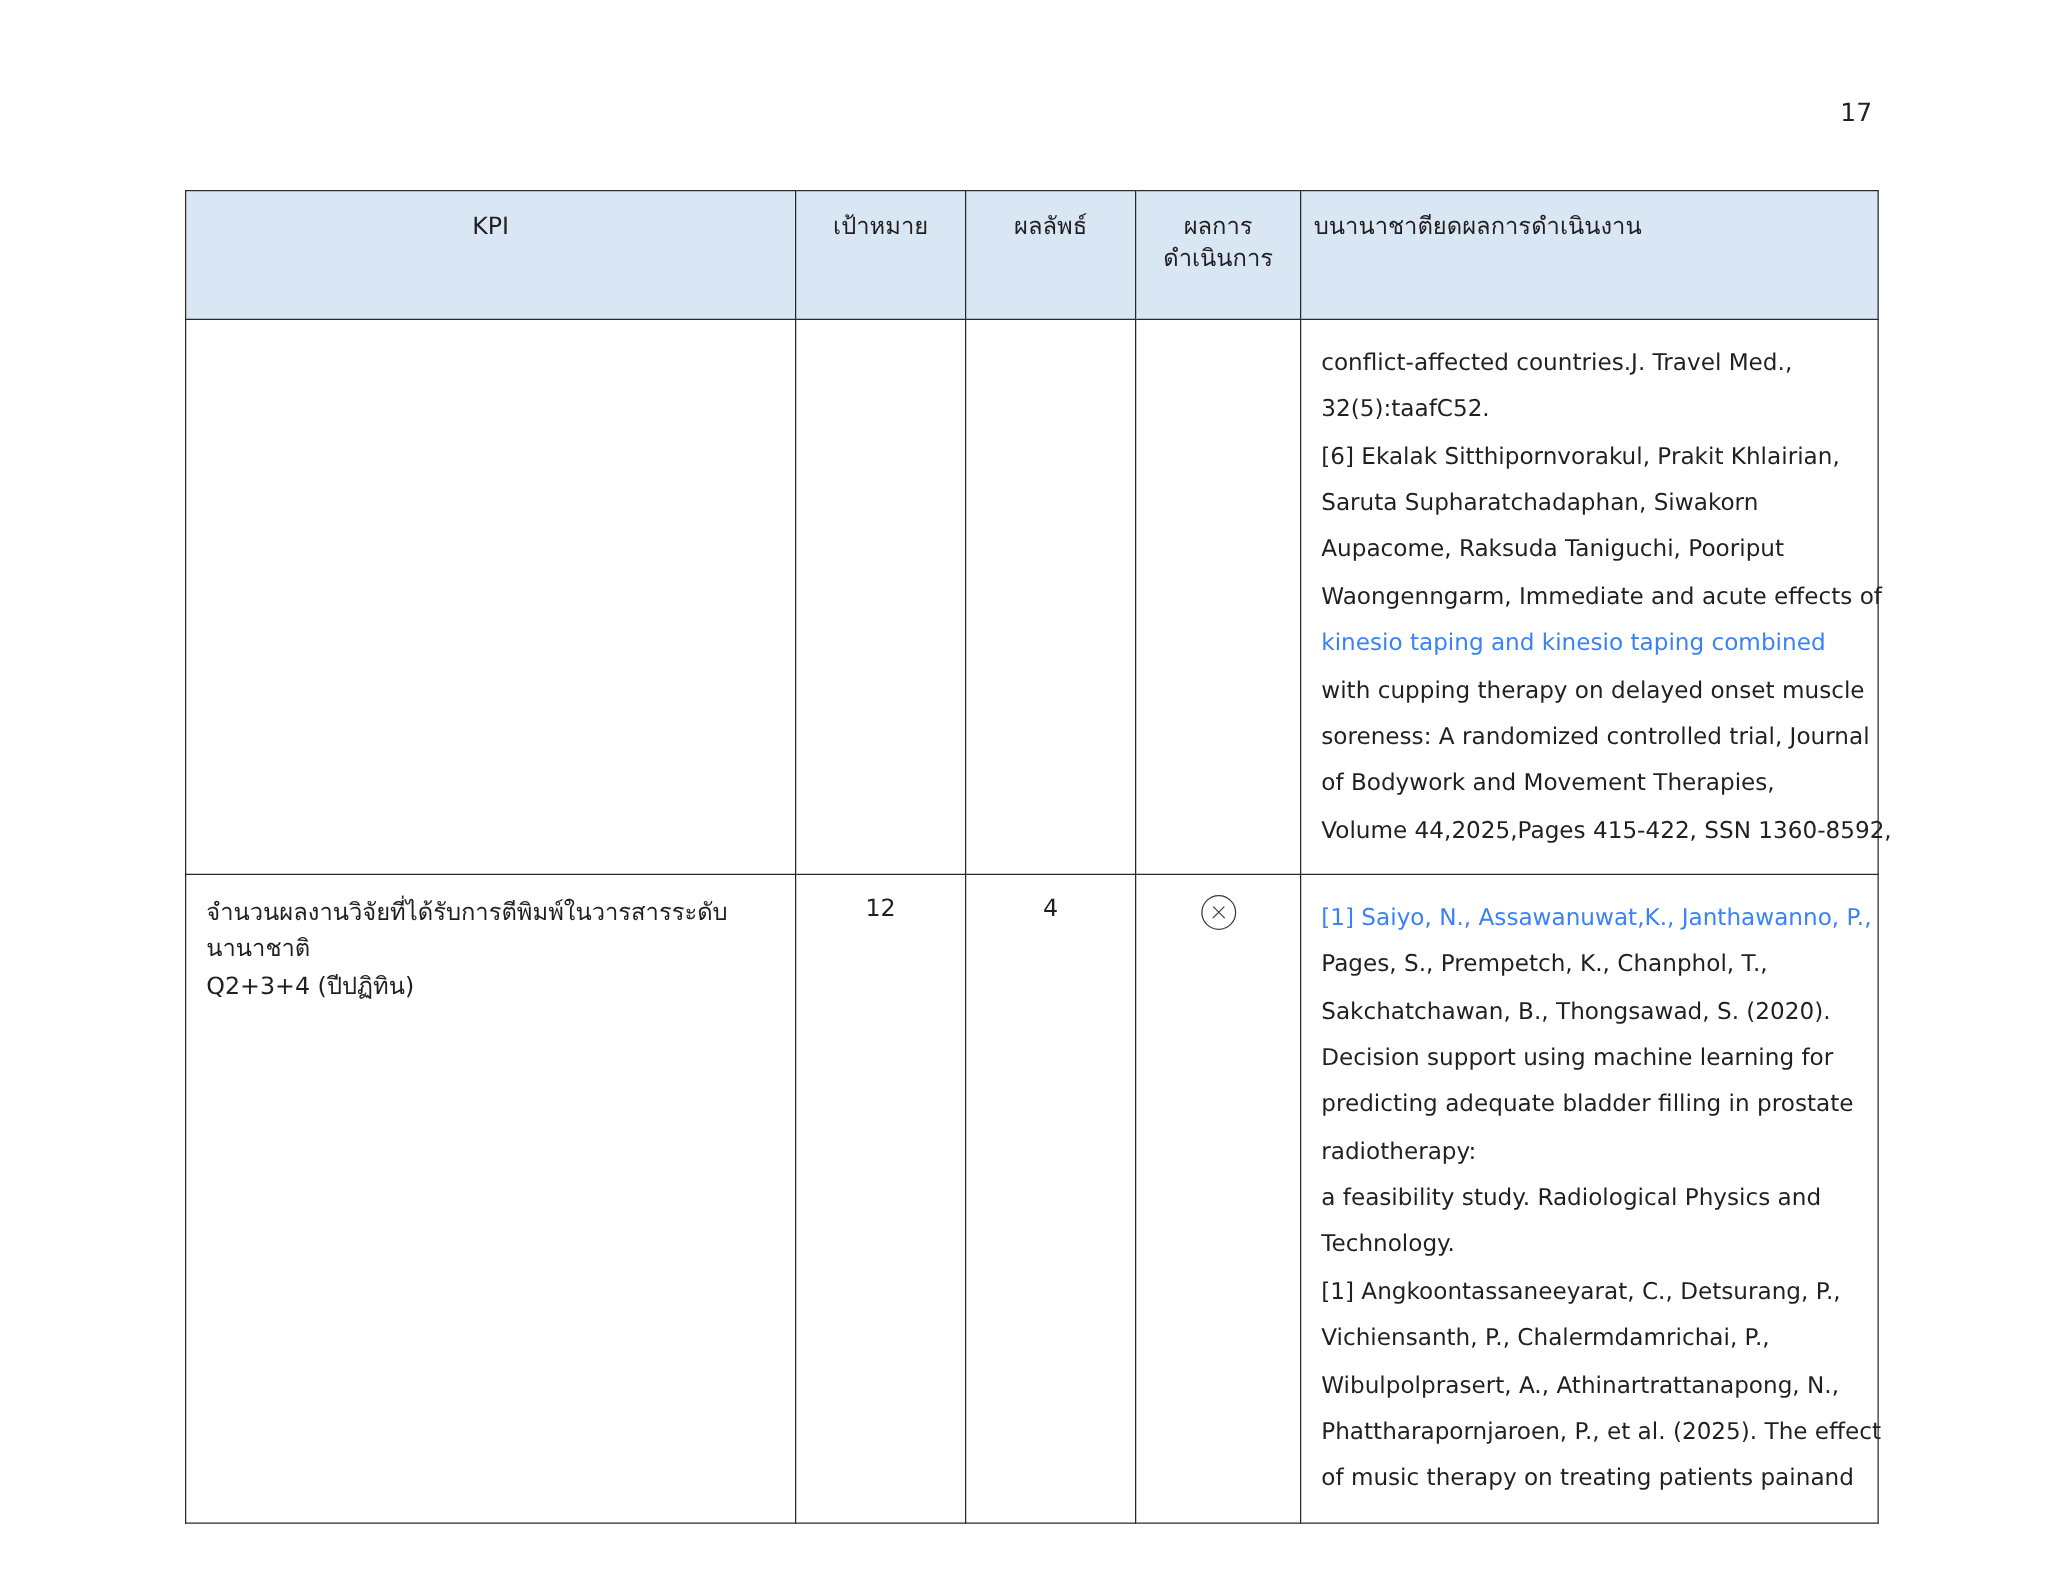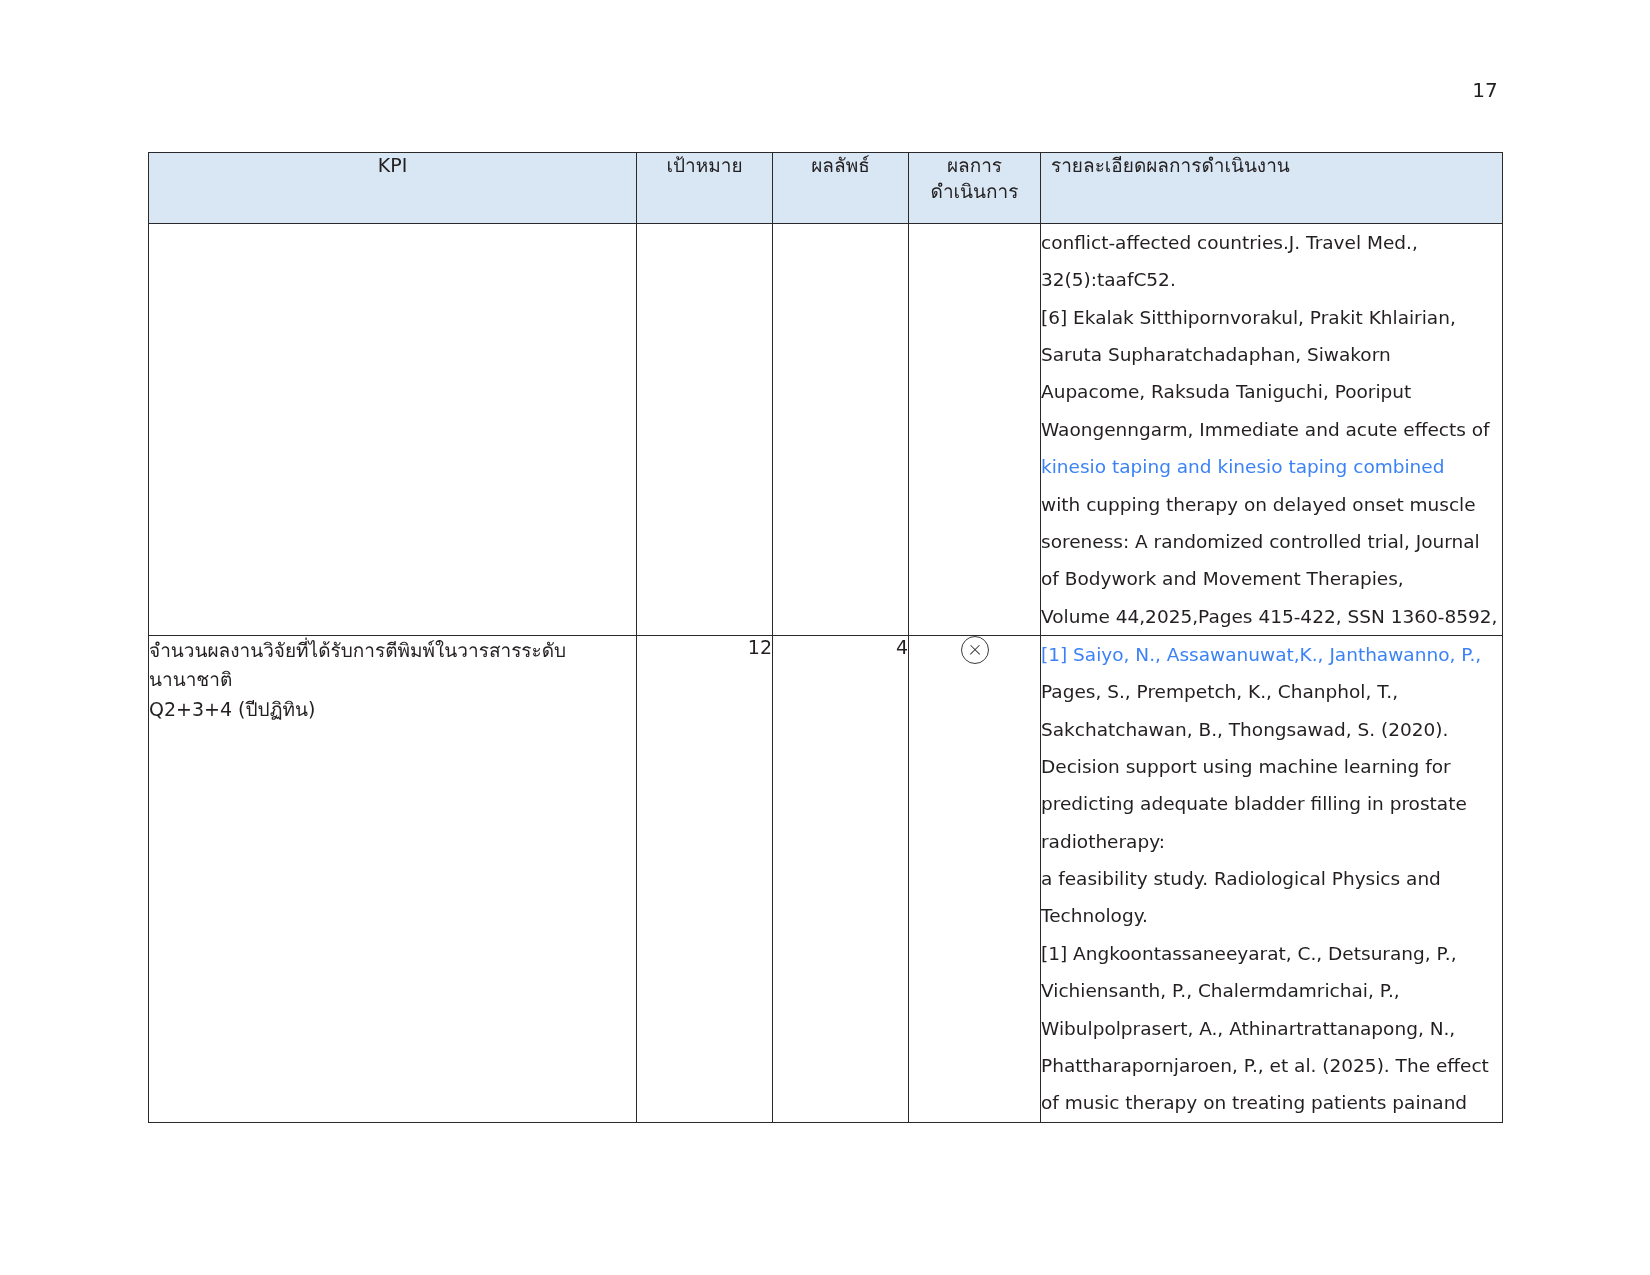--- a/index.html
+++ b/index.html
@@ -33,21 +33,21 @@
     position: absolute;
     top: 152px;
     left: 148px;
     width: 1354px;
     border-collapse: collapse;
     table-layout: fixed;
   }
   table.kpi-table td, table.kpi-table th {
     border: 1px solid #2a2a2a;
     vertical-align: top;
-    padding: 0;
+    padding: 16px;
   }
   thead th {
     background: #d9e7f5;
     font-weight: normal;
     font-size: 19px;
     text-align: center;
     height: 70px;
     padding: 12px 6px 10px 6px;
     line-height: 1.35;
   }
@@ -62,21 +62,21 @@
   .col-detail { width: 462px; }
 
   td.kpi-cell {
     font-size: 19px;
     line-height: 1.55;
     padding: 10px 8px 10px 10px;
     margin-left: 45px;
   }
   td.num-cell {
     font-size: 19px;
-    text-align: right;
+    text-align: center;
     padding-top: 10px;
   }
   td.status-cell {
     text-align: center;
     padding-top: 12px;
   }
   td.detail-cell {
     font-size: 18.5px;
     line-height: 2.02;
     padding: 8px 10px 8px 10px;
@@ -131,21 +131,21 @@
     </colgroup>
     <thead>
       <tr>
         <th>KPI</th>
         <th class="thai">เป้าหมาย</th>
         <th class="thai">ผลลัพธ์</th>
         <th class="thai">
           <span>ผลการ</span><br>
           <span>ดำเนินการ</span>
         </th>
-        <th class="thai left-head">รายละเอียดผลการดำเนินงาน</th>
+        <th class="thai left-head">บนานาชาตียดผลการดำเนินงาน</th>
       </tr>
     </thead>
     <tbody>
       <tr class="row-tall-1">
         <td class="kpi-cell thai"></td>
         <td class="num-cell"></td>
         <td class="num-cell"></td>
         <td class="status-cell"></td>
         <td class="detail-cell">
           <span class="ln">conflict-affected countries.J. Travel Med.,</span>

